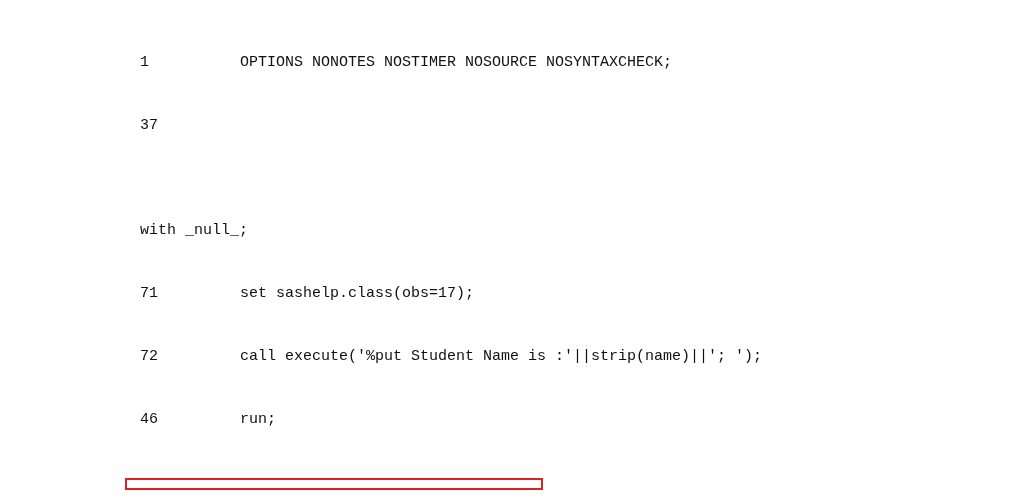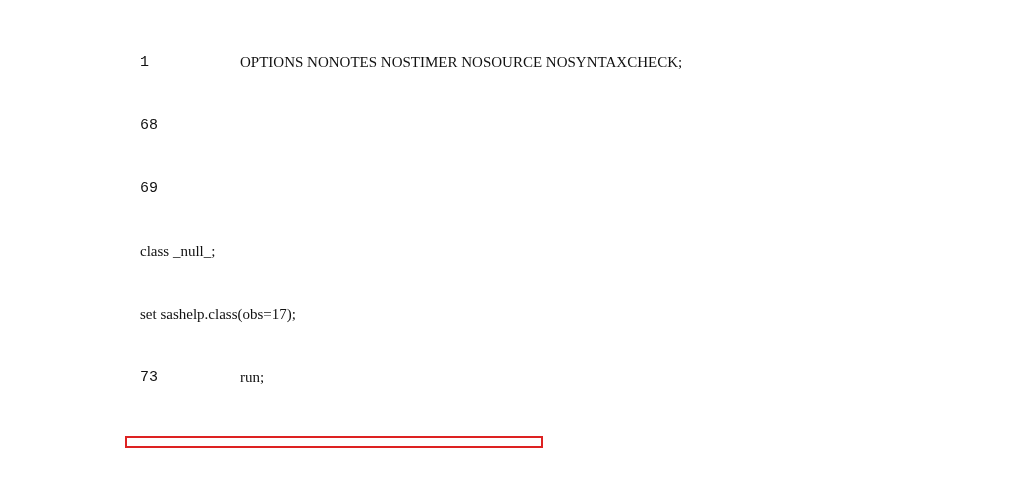--- a/index.html
+++ b/index.html
@@ -23,55 +23,58 @@
   .code-row {
     display: flex;
   }
   .ln {
     display: inline-block;
     width: 100px;
     color: #111;
   }
   .src {
     color: #111;
-    font-family: Liberation Serif, serif;
   }
   .out-block {
     margin: 6px 0 0 125px;
     padding: 4px 4px 4px 12px;
     border: 2px solid #d22;
     width: 418px;
     box-sizing: border-box;
   }
 </style>
 </head>
 <body>
 
 <div class="wrap">
 
   <div class="code-block">
     <div class="code-row">
       <span class="ln">1</span>
       <span class="src">OPTIONS NONOTES NOSTIMER NOSOURCE NOSYNTAXCHECK;</span>
     </div>
     <div class="code-row">
-      <span class="ln">68</span>
+      <span class="ln">37</span>
       <span class="src"></span>
     </div>
     <div class="code-row">
-      <span class="ln">69</span>
     </div>
     <div class="code-row">
-      <span class="src">class _null_;</span>
+      <span class="src">with _null_;</span>
     </div>
     <div class="code-row">
+      <span class="ln">71</span>
       <span class="src">set sashelp.class(obs=17);</span>
     </div>
     <div class="code-row">
-      <span class="ln">73</span>
+      <span class="ln">72</span>
+      <span class="src">call execute('%put Student Name is :'||strip(name)||'; ');</span>
+    </div>
+    <div class="code-row">
+      <span class="ln">46</span>
       <span class="src">run;</span>
     </div>
   </div>
 
   <div class="out-block">
     
     
     
     
     

